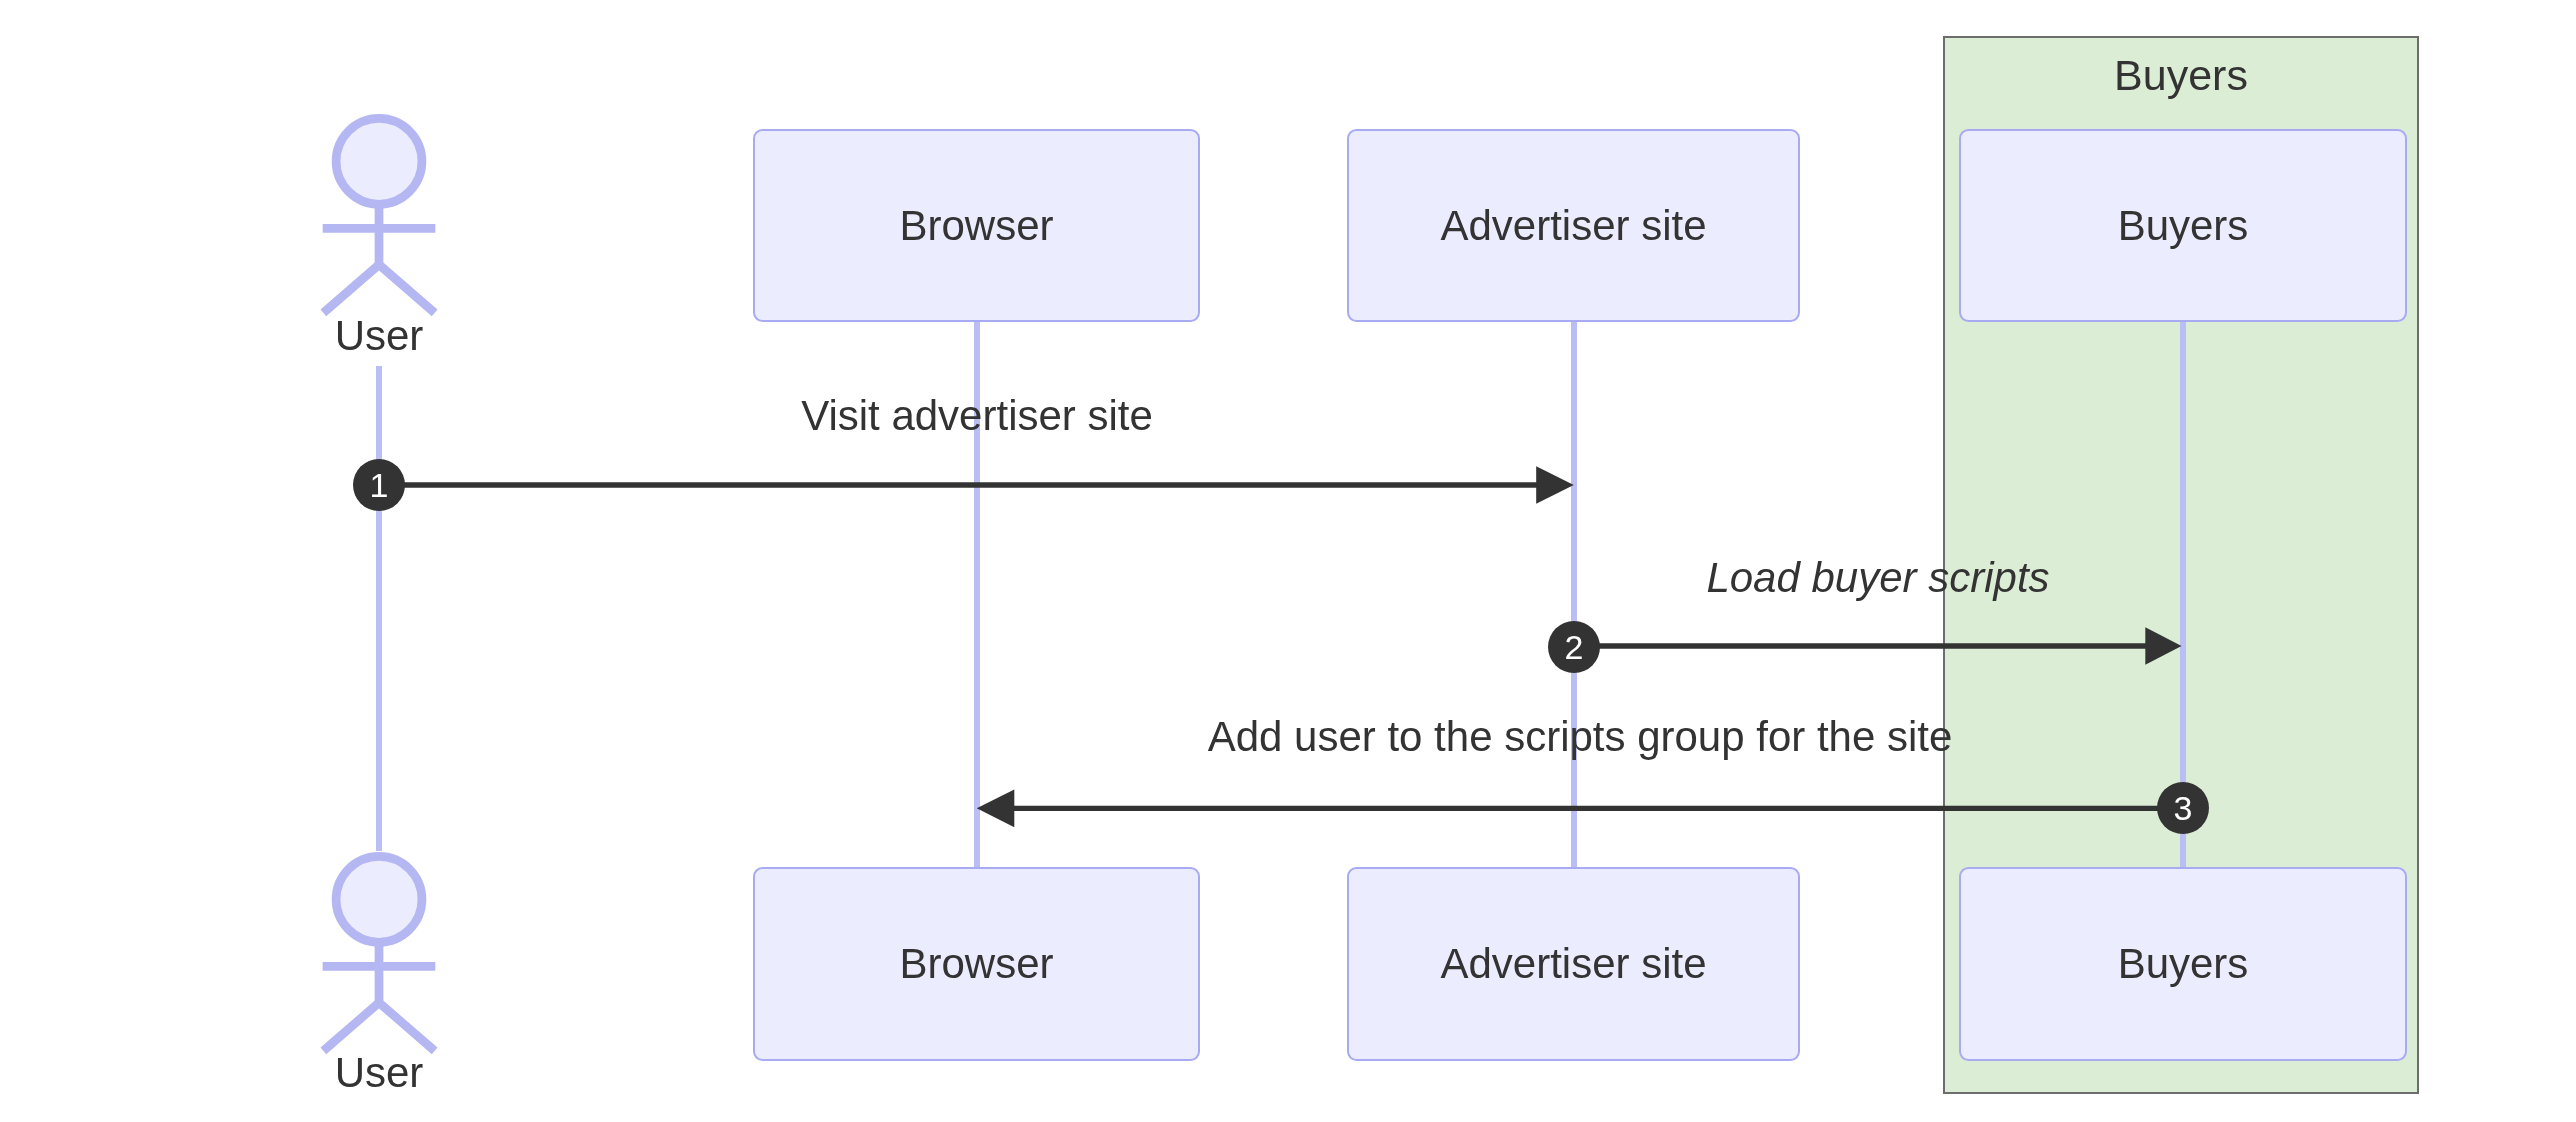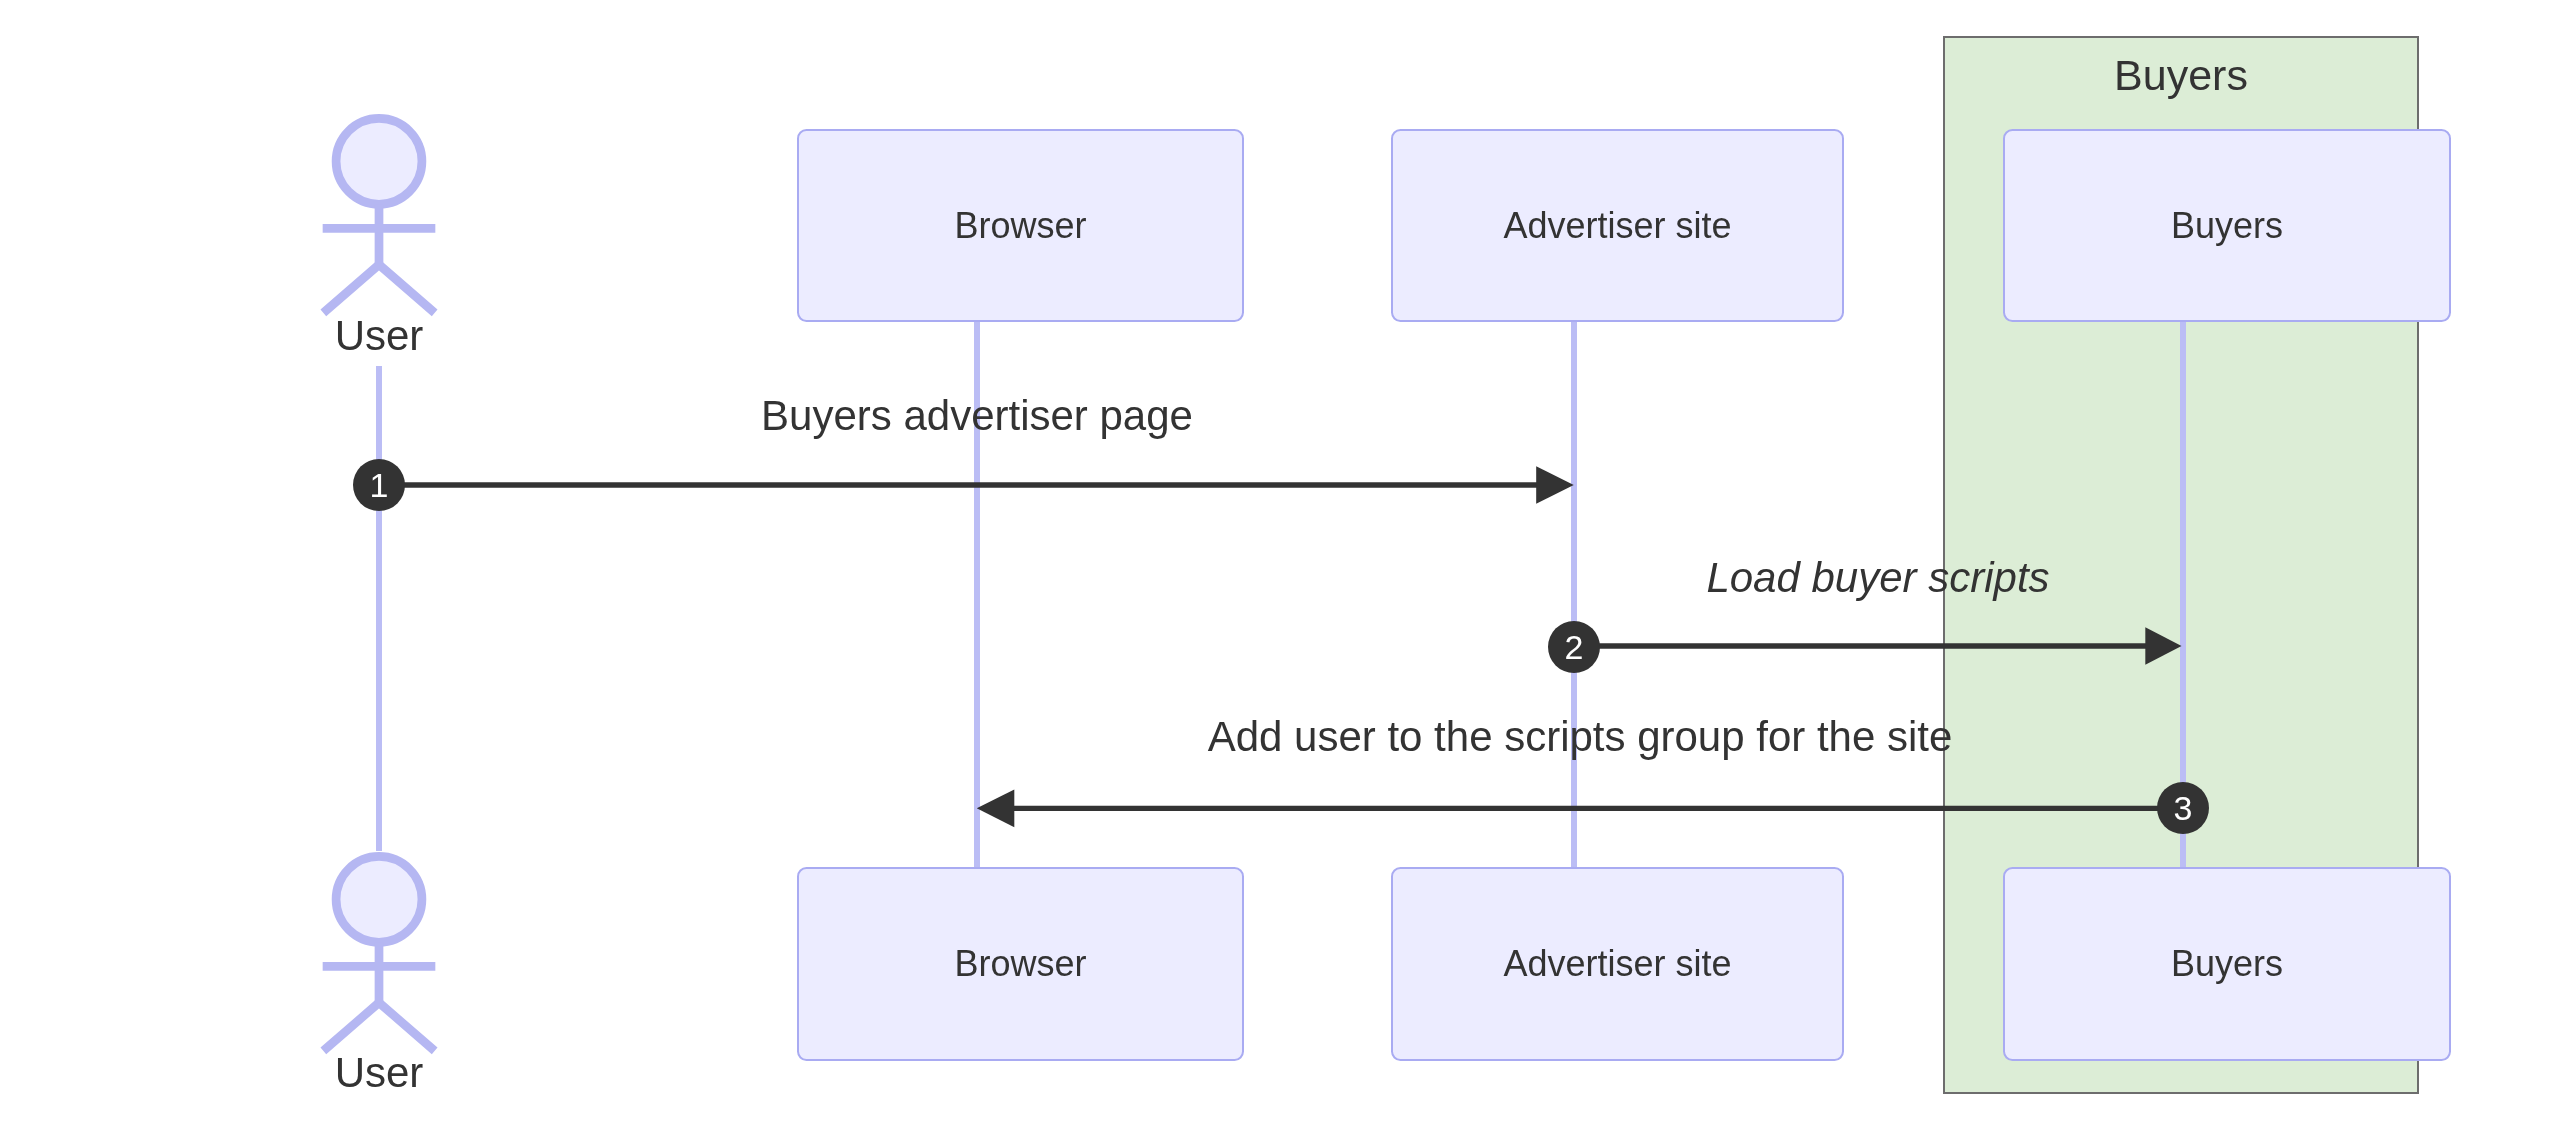--- a/index.html
+++ b/index.html
@@ -51,24 +51,23 @@
     z-index: 3;
   }
 
   
   .participant {
     position: absolute;
     background: #ECECFF;
     border: 2.7px solid #A9ABF2;
     border-radius: 9.4px;
     display: flex; align-items: center; justify-content: center;
-    font-size: 36px;
+    font-size: 42px;
     color: #333333;
     z-index: 4;
-    margin-left: 44px;
   }
   .p-browser-top       { left: 753px; top: 129px;  width: 447px; height: 193px; }
   .p-advertiser-top    { left: 1347px; top: 129px;  width: 453px; height: 193px; }
   .p-buyers-top        { left: 1959px; top: 129px;  width: 448px; height: 193px; }
   .p-browser-bottom    { left: 753px; top: 867px; width: 447px; height: 194px; }
   .p-advertiser-bottom { left: 1347px; top: 867px; width: 453px; height: 194px; }
   .p-buyers-bottom     { left: 1959px; top: 867px; width: 448px; height: 194px; }
 
   
   .actor-figure { position: absolute; z-index: 4; }
@@ -174,21 +173,21 @@
   <svg class="actor-figure af-bottom" width="228" height="208" viewBox="0 0 340 310">
     <circle cx="170" cy="72" r="64" fill="#ECECFF" stroke="#B5B7F2" stroke-width="13"></circle>
     <g stroke="#B5B7F2" stroke-width="13" fill="none">
       <line x1="170" y1="136" x2="170" y2="226"></line>
       <line x1="86" y1="172" x2="254" y2="172"></line>
       <polyline points="87,298 170,226 253,298"></polyline>
     </g>
   </svg>
   <div class="actor-label al-bottom">User</div>
 
-  <div class="msg-label ml-1">Buyers advertiser page</div>
+  <div class="msg-label ml-1">Visit advertiser site</div>
   <div class="msg-label ml-2">Load buyer scripts</div>
   <div class="msg-label ml-3">Add user to the scripts group for the site</div>
 
   <div class="msg-num mn-1">1</div>
   <div class="msg-num mn-2">2</div>
   <div class="msg-num mn-3">3</div>
 
 </div>
 
 

